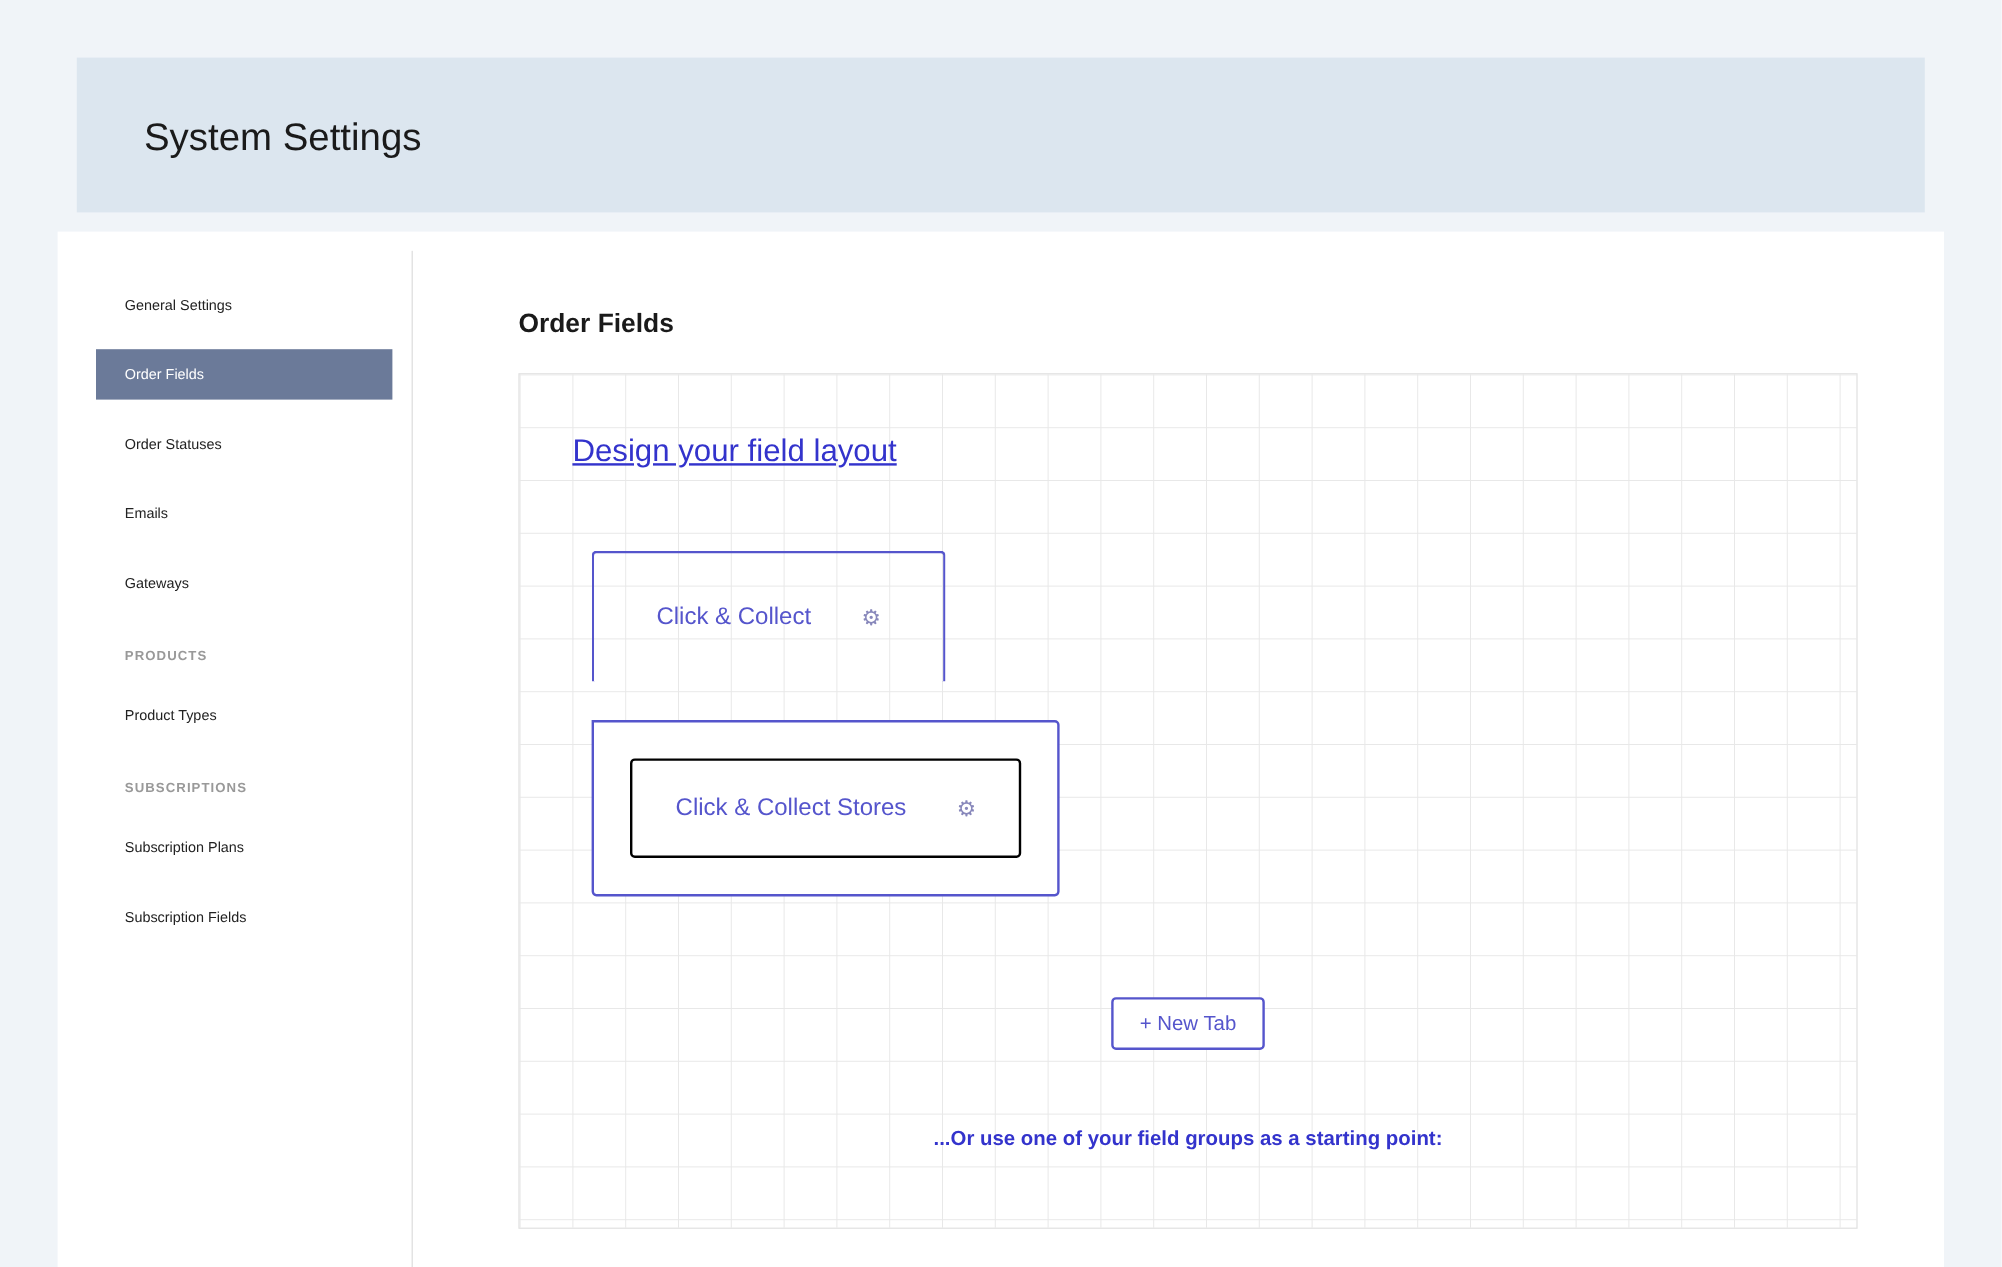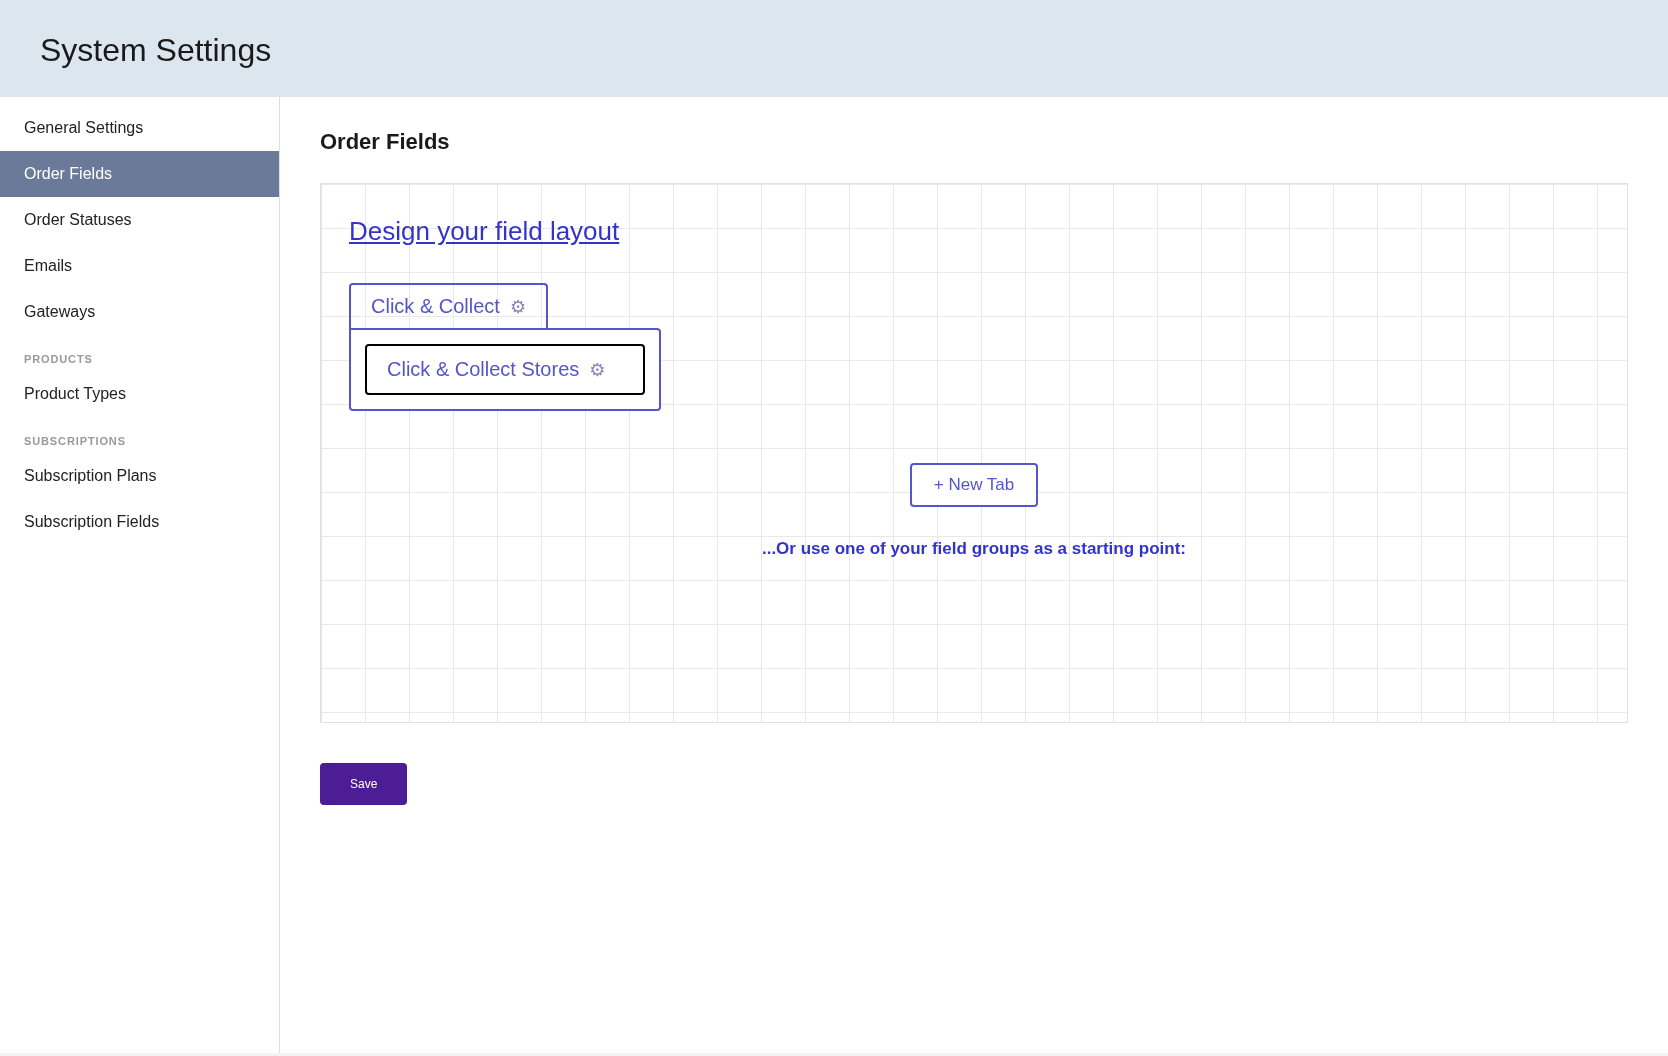--- a/index.html
+++ b/index.html
@@ -1,15 +1,15 @@
 <!DOCTYPE html>
 <html><head>
   <meta charset="utf-8">
   <style>
-    * { box-sizing: border-box; margin: 0; padding: 0; }
+    * { box-sizing: border-box; margin: 16px; padding: 0; }
     body { font-family: -apple-system, BlinkMacSystemFont, 'Segoe UI', sans-serif; background: #f0f4f8; color: #222; }
 
     .page-header {
       background: #dce6ef;
       padding: 32px 40px 28px 40px;
     }
     .page-header h1 {
       font-size: 32px;
       font-weight: 400;
       color: #1a1a1a;
@@ -25,21 +25,21 @@
       width: 280px;
       min-width: 280px;
       border-right: 1px solid #ddd;
       background: #fff;
       padding-top: 8px;
     }
 
     .sidebar-item {
       display: block;
       padding: 14px 24px;
-      font-size: 16px;
+      font-size: 12px;
       color: #222;
       cursor: pointer;
       text-decoration: none;
     }
     .sidebar-item.active {
       background: #6b7a99;
       color: #fff;
     }
 
     .sidebar-section-label {

